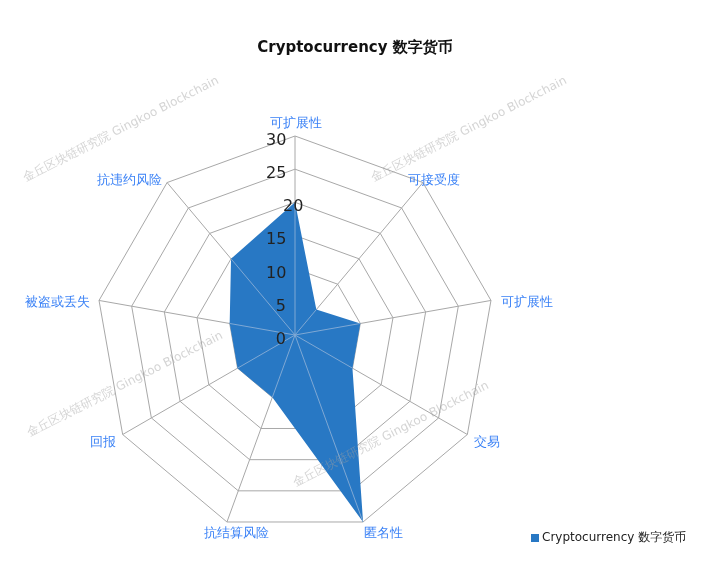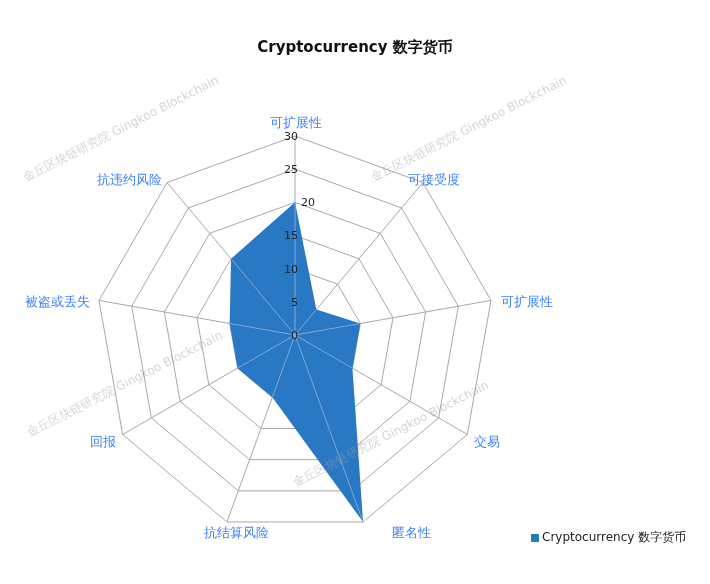--- a/index.html
+++ b/index.html
@@ -1,20 +1,20 @@
 <!DOCTYPE html>
 <html><head>
 <meta charset="utf-8">
 <style>
   html, body { margin:0; padding:0; background:#ffffff; }
   body { width:710px; height:584px; position:relative; overflow:hidden; font-family:"DejaVu Sans", sans-serif; }
   #chart-svg { position:absolute; left:0; top:0; }
   .title { position:absolute; left:0; width:710px; top:38px; text-align:center; font-size:15px; font-weight:bold; color:#111; }
   .axis-label { position:absolute; font-size:13px; color:#3b82f6; white-space:nowrap; }
-  .tick-label { position:absolute; font-size:11px; color:#222; text-align:right; width:20px;margin-left:12px; }
+  .tick-label { position:absolute; font-size:16px; color:#222; text-align:right; width:20px; }
   .legend { position:absolute; left:531px; top:529px; font-size:12px; color:#222; display:flex; align-items:center; }
   .legend-swatch { width:8px; height:8px; margin-right:3px; display:inline-block; }
   .watermark { position:absolute; font-size:12px; color:rgba(160,160,160,0.45); white-space:nowrap; transform-origin:left center; transform:rotate(-27deg); pointer-events:none; }
 </style>
 </head>
 <body>
 
 <svg id="chart-svg" width="710" height="584" viewBox="0 0 710 584">
   <g id="grid">
       <polygon points="295,301.8333333333333 316.3191223879369,309.59285930322056 327.6627904749049,329.2406687740468 323.72317589218386,351.5833333333333 306.343668086968,366.1664719227326 283.656331913032,366.1664719227326 266.27682410781614,351.58333333333337 262.3372095250951,329.2406687740468 273.6808776120631,309.59285930322056" fill="none" stroke="#a8a8a8" stroke-width="1"></polygon>
@@ -51,21 +51,21 @@
 <div class="watermark" style="left:372px; top:170px;">金丘区块链研究院 Gingkoo Blockchain</div>
 <div class="watermark" style="left:28px; top:425px;">金丘区块链研究院 Gingkoo Blockchain</div>
 <div class="watermark" style="left:294px; top:475px;">金丘区块链研究院 Gingkoo Blockchain</div>
 
 <div class="title">Cryptocurrency 数字货币</div>
 
 <div class="axis-label" style="left:270px; top:114px;">可扩展性</div>
 <div class="axis-label" style="left:408px; top:171px;">可接受度</div>
 <div class="axis-label" style="left:501px; top:293px;">可扩展性</div>
 <div class="axis-label" style="left:474px; top:433px;">交易</div>
-<div class="axis-label" style="left:364px; top:524px;margin-left:28px;">匿名性</div>
+<div class="axis-label" style="left:364px; top:524px;">匿名性</div>
 <div class="axis-label" style="left:158px; top:524px;margin-left:46px;">抗结算风险</div>
 <div class="axis-label" style="left:90px; top:433px;">回报</div>
 <div class="axis-label" style="left:25px; top:293px;">被盗或丢失</div>
 <div class="axis-label" style="left:97px; top:171px;">抗违约风险</div>
 
 <div class="tick-label" style="left:266px; top:329px;">0</div>
 <div class="tick-label" style="left:266px; top:296px;">5</div>
 <div class="tick-label" style="left:266px; top:263px;">10</div>
 <div class="tick-label" style="left:266px; top:229px;">15</div>
 <div class="tick-label" style="left:283px; top:196px;">20</div>

